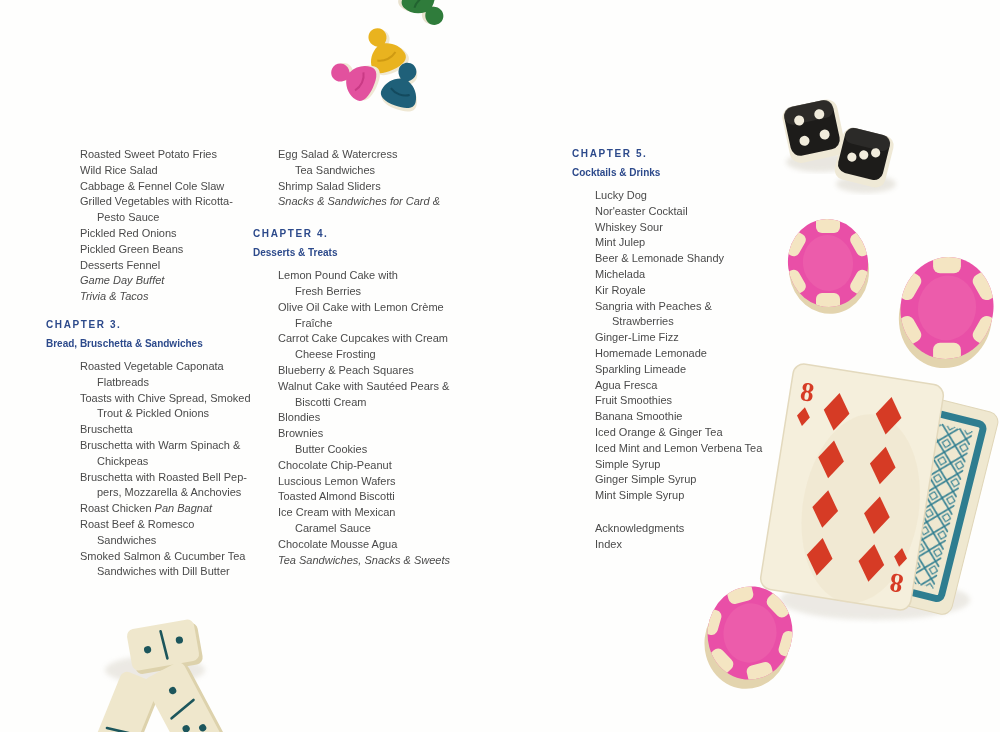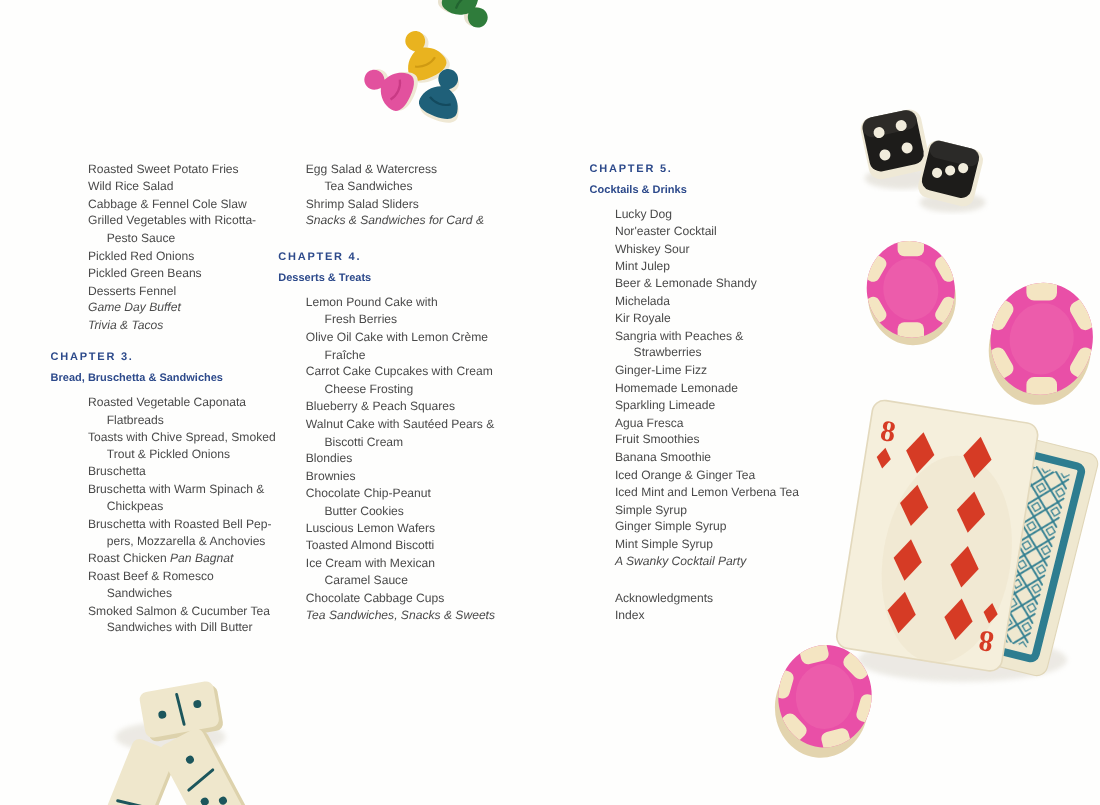--- a/index.html
+++ b/index.html
@@ -3,21 +3,21 @@
 <meta charset="utf-8">
 <style>
   html,body{margin:0;padding:0;}
   body{font-family:"Liberation Sans",sans-serif;background:#ffffff;}
   .spread{position:relative;width:1000px;height:732px;background:#fefefd;overflow:hidden;}
 
   
   .col{position:absolute;color:#4a4a4a;font-size:11px;line-height:15.8px;}
   .col1{left:46px;top:147px;width:205px;}
   .col2{left:253px;top:147px;width:210px;}
-  .col3{left:536px;top:148px;width:215px;}
+  .col3{left:572px;top:148px;width:215px;}
   .item{white-space:nowrap;}
   .col1 .item{padding-left:34px;}
   .col2 .item{padding-left:25px;}
   .col3 .item{padding-left:23px;}
   .col1 .item.ind{padding-left:51px;}
   .col2 .item.ind{padding-left:42px;}
   .col3 .item.ind{padding-left:40px;}
   .it{font-style:italic;}
   .chapter{color:#2d4a8b;}
   .chapter:not(:first-child){margin-top:14px;}
@@ -93,27 +93,27 @@
         <div class="item ind"><span>Fresh Berries</span></div>
         <div class="item"><span>Olive Oil Cake with Lemon Crème</span></div>
         <div class="item ind"><span>Fraîche</span></div>
         <div class="item"><span>Carrot Cake Cupcakes with Cream</span></div>
         <div class="item ind"><span>Cheese Frosting</span></div>
         <div class="item"><span>Blueberry &amp; Peach Squares</span></div>
         <div class="item"><span>Walnut Cake with Sautéed Pears &amp;</span></div>
         <div class="item ind"><span>Biscotti Cream</span></div>
         <div class="item"><span>Blondies</span></div>
         <div class="item"><span>Brownies</span></div>
+        <div class="item ind"><span>Butter Cookies</span></div>
         <div class="item"><span>Chocolate Chip-Peanut</span></div>
-        <div class="item ind"><span>Butter Cookies</span></div>
         <div class="item"><span>Luscious Lemon Wafers</span></div>
         <div class="item"><span>Toasted Almond Biscotti</span></div>
         <div class="item"><span>Ice Cream with Mexican</span></div>
         <div class="item ind"><span>Caramel Sauce</span></div>
-        <div class="item"><span>Chocolate Cabbage Cups</span></div>
+        <div class="item"><span>Chocolate Mousse Agua</span></div>
         <div class="item"><span class="it">Tea Sandwiches, Snacks &amp; Sweets</span></div>
       </div>
     </div>
   <div class="col col3">
       <div class="chapter">
         <div class="ch-label">CHAPTER 5.</div>
         <div class="ch-title">Cocktails &amp; Drinks</div>
       </div>
       <div class="list">
         <div class="item"><span>Lucky Dog</span></div>
@@ -129,21 +129,20 @@
         <div class="item"><span>Homemade Lemonade</span></div>
         <div class="item"><span>Sparkling Limeade</span></div>
         <div class="item"><span>Agua Fresca</span></div>
         <div class="item"><span>Fruit Smoothies</span></div>
         <div class="item"><span>Banana Smoothie</span></div>
         <div class="item"><span>Iced Orange &amp; Ginger Tea</span></div>
         <div class="item"><span>Iced Mint and Lemon Verbena Tea</span></div>
         <div class="item"><span>Simple Syrup</span></div>
         <div class="item"><span>Ginger Simple Syrup</span></div>
         <div class="item"><span>Mint Simple Syrup</span></div>
-        <div class="item"><span class="it">A Swanky Cocktail Party</span></div>
       </div>
       <div class="list gap">
         <div class="item"><span>Acknowledgments</span></div>
         <div class="item"><span>Index</span></div>
       </div>
     </div>
 
   <svg class="illus svg-pawns" width="165" height="120" viewBox="0 0 165 120">
     <defs>
       <path id="pawn" d="M0 -22 C5 -22 9 -18 9 -13 C9 -9.5 7 -6.5 4 -4.5 C12 -1.5 17 5 18 12.5 C19 19.5 12 23 0 23 C-12 23 -19 19.5 -18 12.5 C-17 5 -12 -1.5 -4 -4.5 C-7 -6.5 -9 -9.5 -9 -13 C-9 -18 -5 -22 0 -22 Z"></path>

